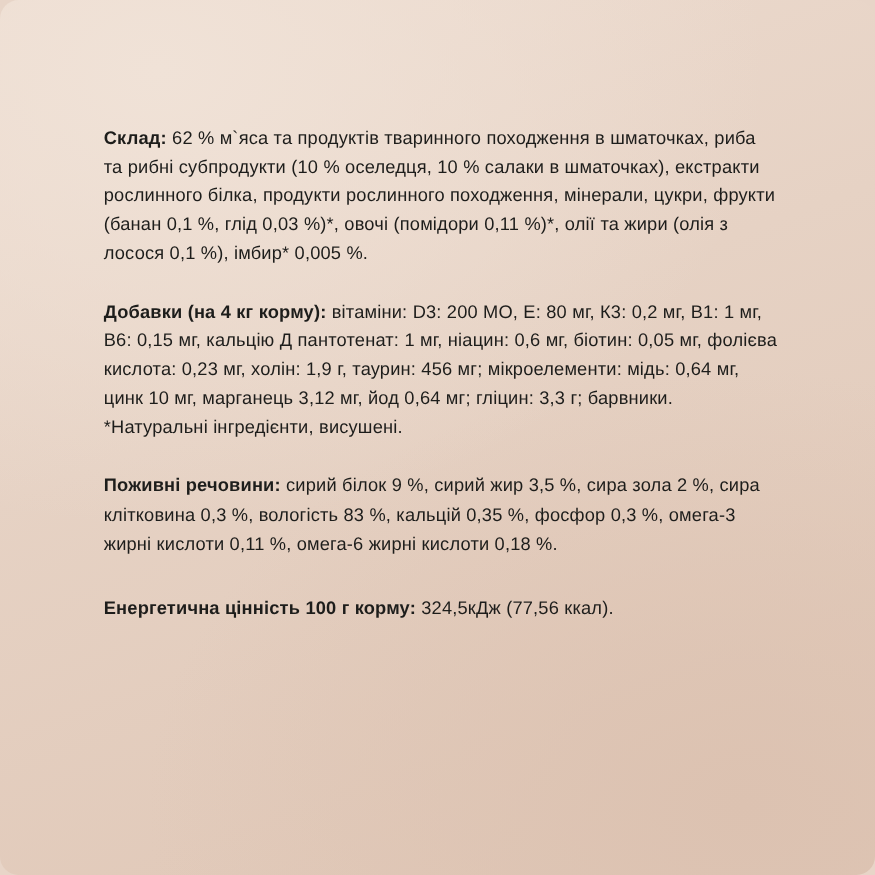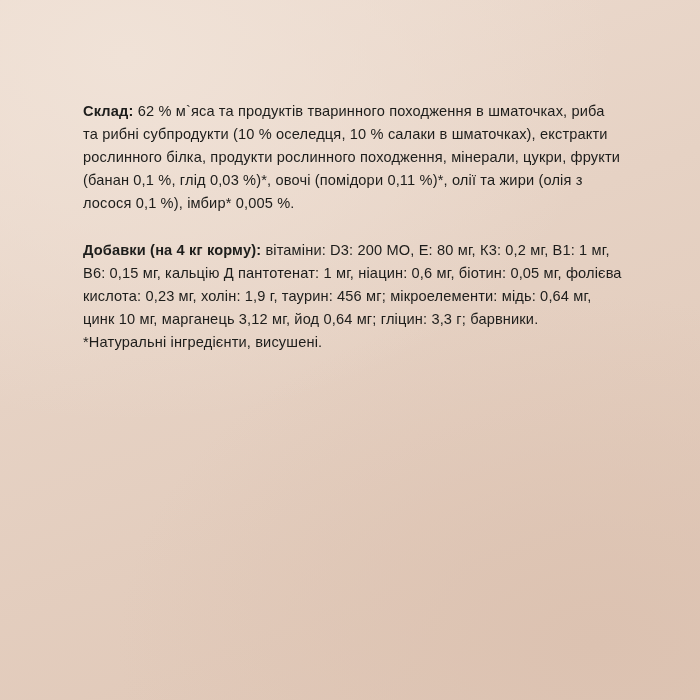--- a/index.html
+++ b/index.html
@@ -16,20 +16,21 @@
   
   .page {
     position: relative;
     width: 700px;
     height: 700px;
     box-sizing: border-box;
     background:
       radial-gradient(ellipse 120% 90% at 18% 8%, #f0e2d7 0%, rgba(240,226,215,0) 58%),
       radial-gradient(ellipse 110% 80% at 85% 92%, #dcc2b1 0%, rgba(220,194,177,0) 62%),
       linear-gradient(160deg, #eddcd0 0%, #e6d2c4 42%, #dfc6b5 100%);
+    border-radius: 15px;
   }
   .content {
     position: absolute;
     left: 83px;
     top: 100px;
     width: 540px;
   }
   .block {
     color: #1d1d1b;
     font-size: 14.6px;
@@ -53,16 +54,22 @@
   <div class="content">
 
     <p class="block gap-sm">
       <span class="lead">Склад:</span><span> 62 % м`яса та продуктів тваринного походження в шматочках, риба та рибні субпродукти (10 % оселедця, 10 % салаки в шматочках), екстракти рослинного білка, продукти рослинного походження, мінерали, цукри, фрукти (банан 0,1 %, глід 0,03 %)*, овочі (помідори 0,11 %)*, олії та жири (олія з лосося 0,1 %), імбир* 0,005 %.</span>
     </p>
 
     <p class="block gap-sm">
       <span class="lead">Добавки (на 4 кг корму):</span><span> вітаміни: D3: 200 МО, Е: 80 мг, К3: 0,2 мг, В1: 1 мг, В6: 0,15 мг, кальцію Д пантотенат: 1 мг, ніацин: 0,6 мг, біотин: 0,05 мг, фолієва кислота: 0,23 мг, холін: 1,9 г, таурин: 456 мг; мікроелементи: мідь: 0,64 мг, цинк 10 мг, марганець 3,12 мг, йод 0,64 мг; гліцин: 3,3 г; барвники. *Натуральні інгредієнти, висушені.</span>
     </p>
 
+    <p class="block gap-lg">
+      <span class="lead">Поживні речовини:</span><span> сирий білок 9 %, сирий жир 3,5 %, сира зола 2 %, сира клітковина 0,3 %, вологість 83 %, кальцій 0,35 %, фосфор 0,3 %, омега-3 жирні кислоти 0,11 %, омега-6 жирні кислоти 0,18 %.</span>
+    </p>
 
+    <p class="block">
+      <span class="lead">Енергетична цінність 100 г корму:</span><span> 324,5кДж (77,56 ккал).</span>
+    </p>
 
   </div>
 </div>
 
 </body></html>

